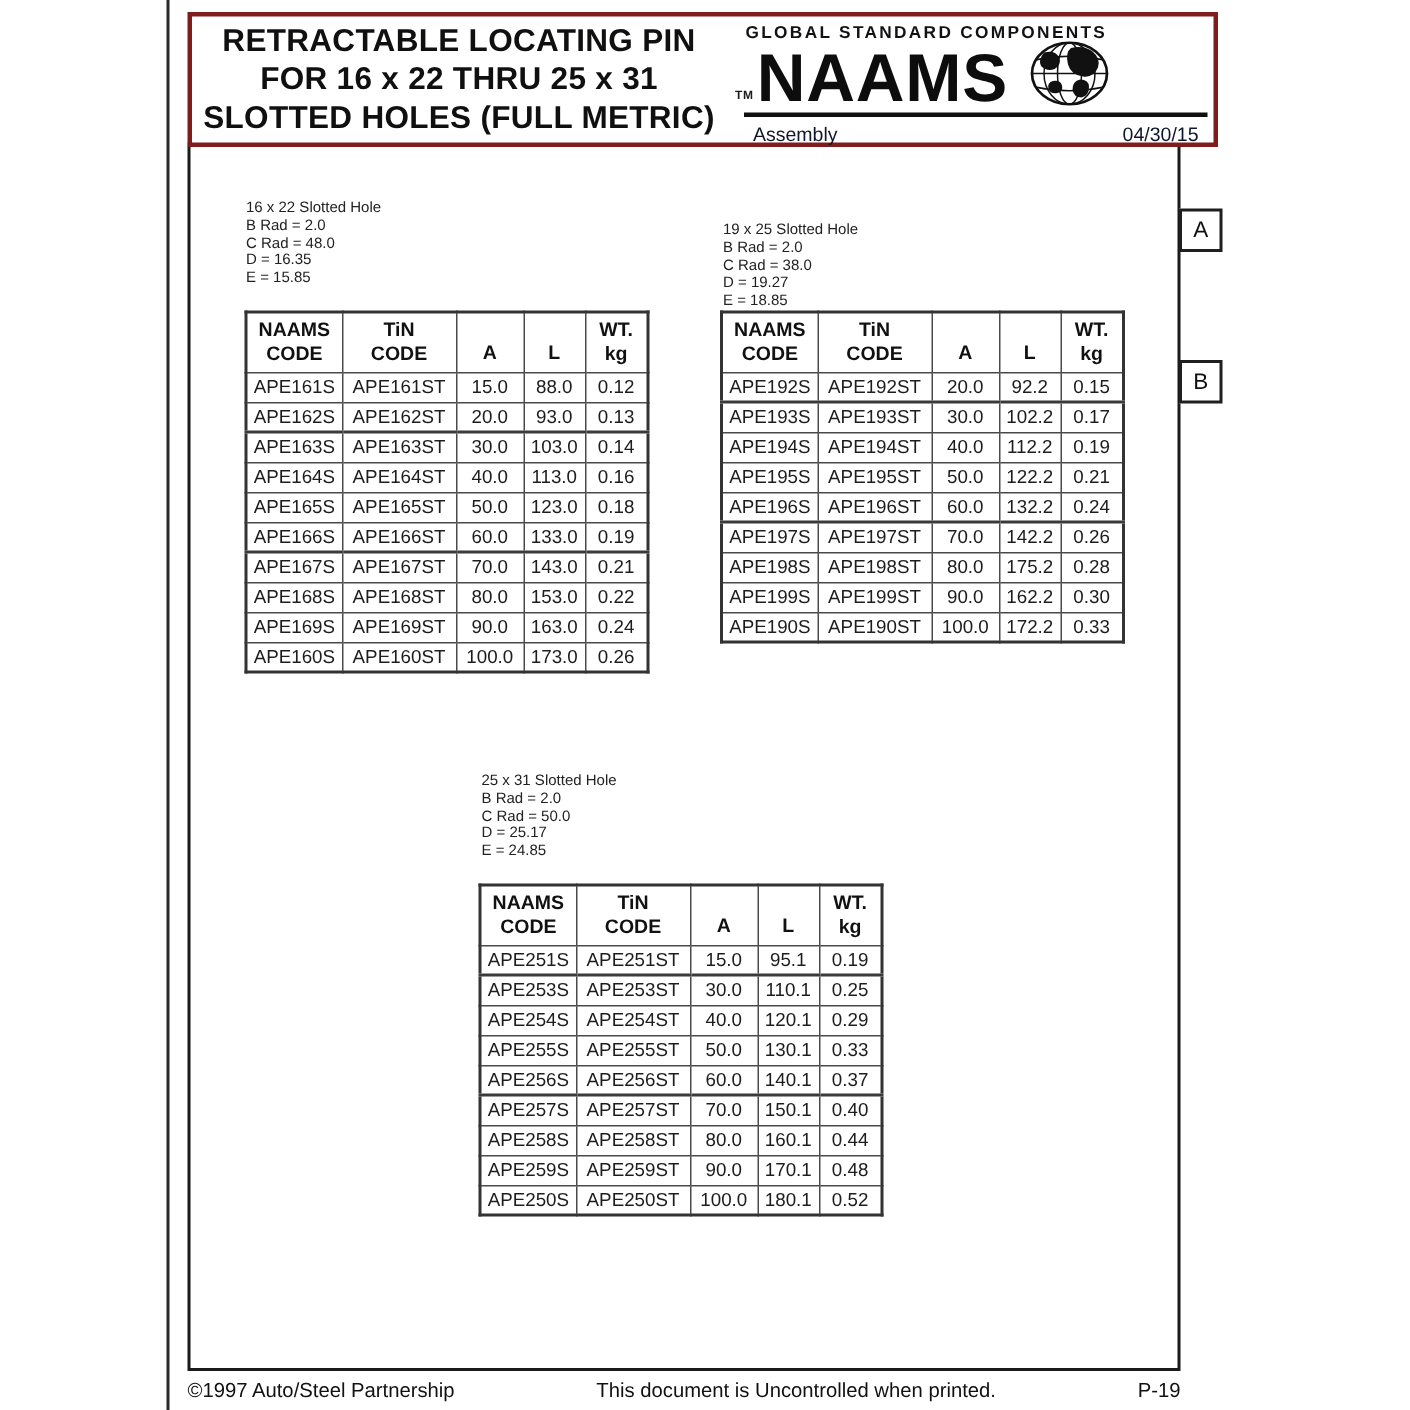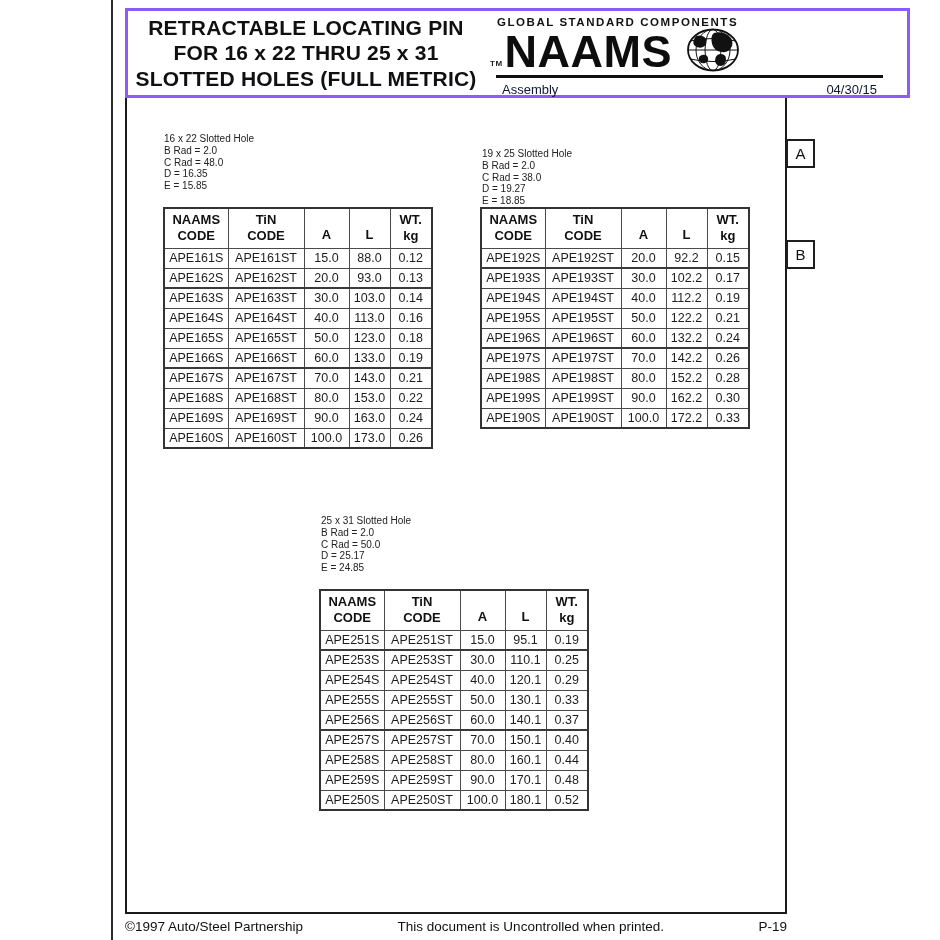--- a/index.html
+++ b/index.html
@@ -19,32 +19,32 @@
   }
 
   .body-box {
     position: absolute; left: 125px; top: 95px;
     width: 662px; height: 819px;
     border: 2px solid #1a1a1a; background: #fff;
   }
 
   .header-box {
     position: absolute; left: 125px; top: 8px;
-    width: 785px; height: 90px;
-    border: 3px solid #8b5cf6; background: #fff;
+    width: 687px; height: 90px;
+    border: 3px solid #7f1d1d; background: #fff;
     display: flex; z-index: 2;
   }
   .title-block {
     flex: 0 0 356px;
     display: flex; flex-direction: column;
     justify-content: center; align-items: center;
     font-weight: bold; font-size: 21px; line-height: 1.21;
     color: #101010; letter-spacing: 0.2px; text-align: center;
   }
-  .brand-block { flex: 1; padding: 4px 24px 0 6px; position: relative; }
+  .brand-block { flex: 1; padding: 4px 4px 0 6px; position: relative; }
   .brand-tagline {
     font-weight: bold; font-size: 11.5px; letter-spacing: 1.55px;
     white-space: nowrap; color: #121212; margin-left: 7px; line-height: 14px;
   }
   .brand-row { display: flex; align-items: center; height: 45px; margin-top: 1px; }
   .brand-tm { font-size: 8px; font-weight: bold; margin-top: 21px; letter-spacing: 0.5px; }
   .brand-name {
     font-size: 45px; font-weight: bold; line-height: 0.95;
     letter-spacing: 0.5px; color: #0d0d0d; margin-left: 2px;
   }
@@ -326,21 +326,21 @@
         <td>APE197S</td>
         <td>APE197ST</td>
         <td>70.0</td>
         <td>142.2</td>
         <td>0.26</td>
       </tr>
       <tr>
         <td>APE198S</td>
         <td>APE198ST</td>
         <td>80.0</td>
-        <td>152.2</td>
+        <td>175.2</td>
         <td>0.28</td>
       </tr>
       <tr>
         <td>APE199S</td>
         <td>APE199ST</td>
         <td>90.0</td>
         <td>162.2</td>
         <td>0.30</td>
       </tr>
       <tr>

